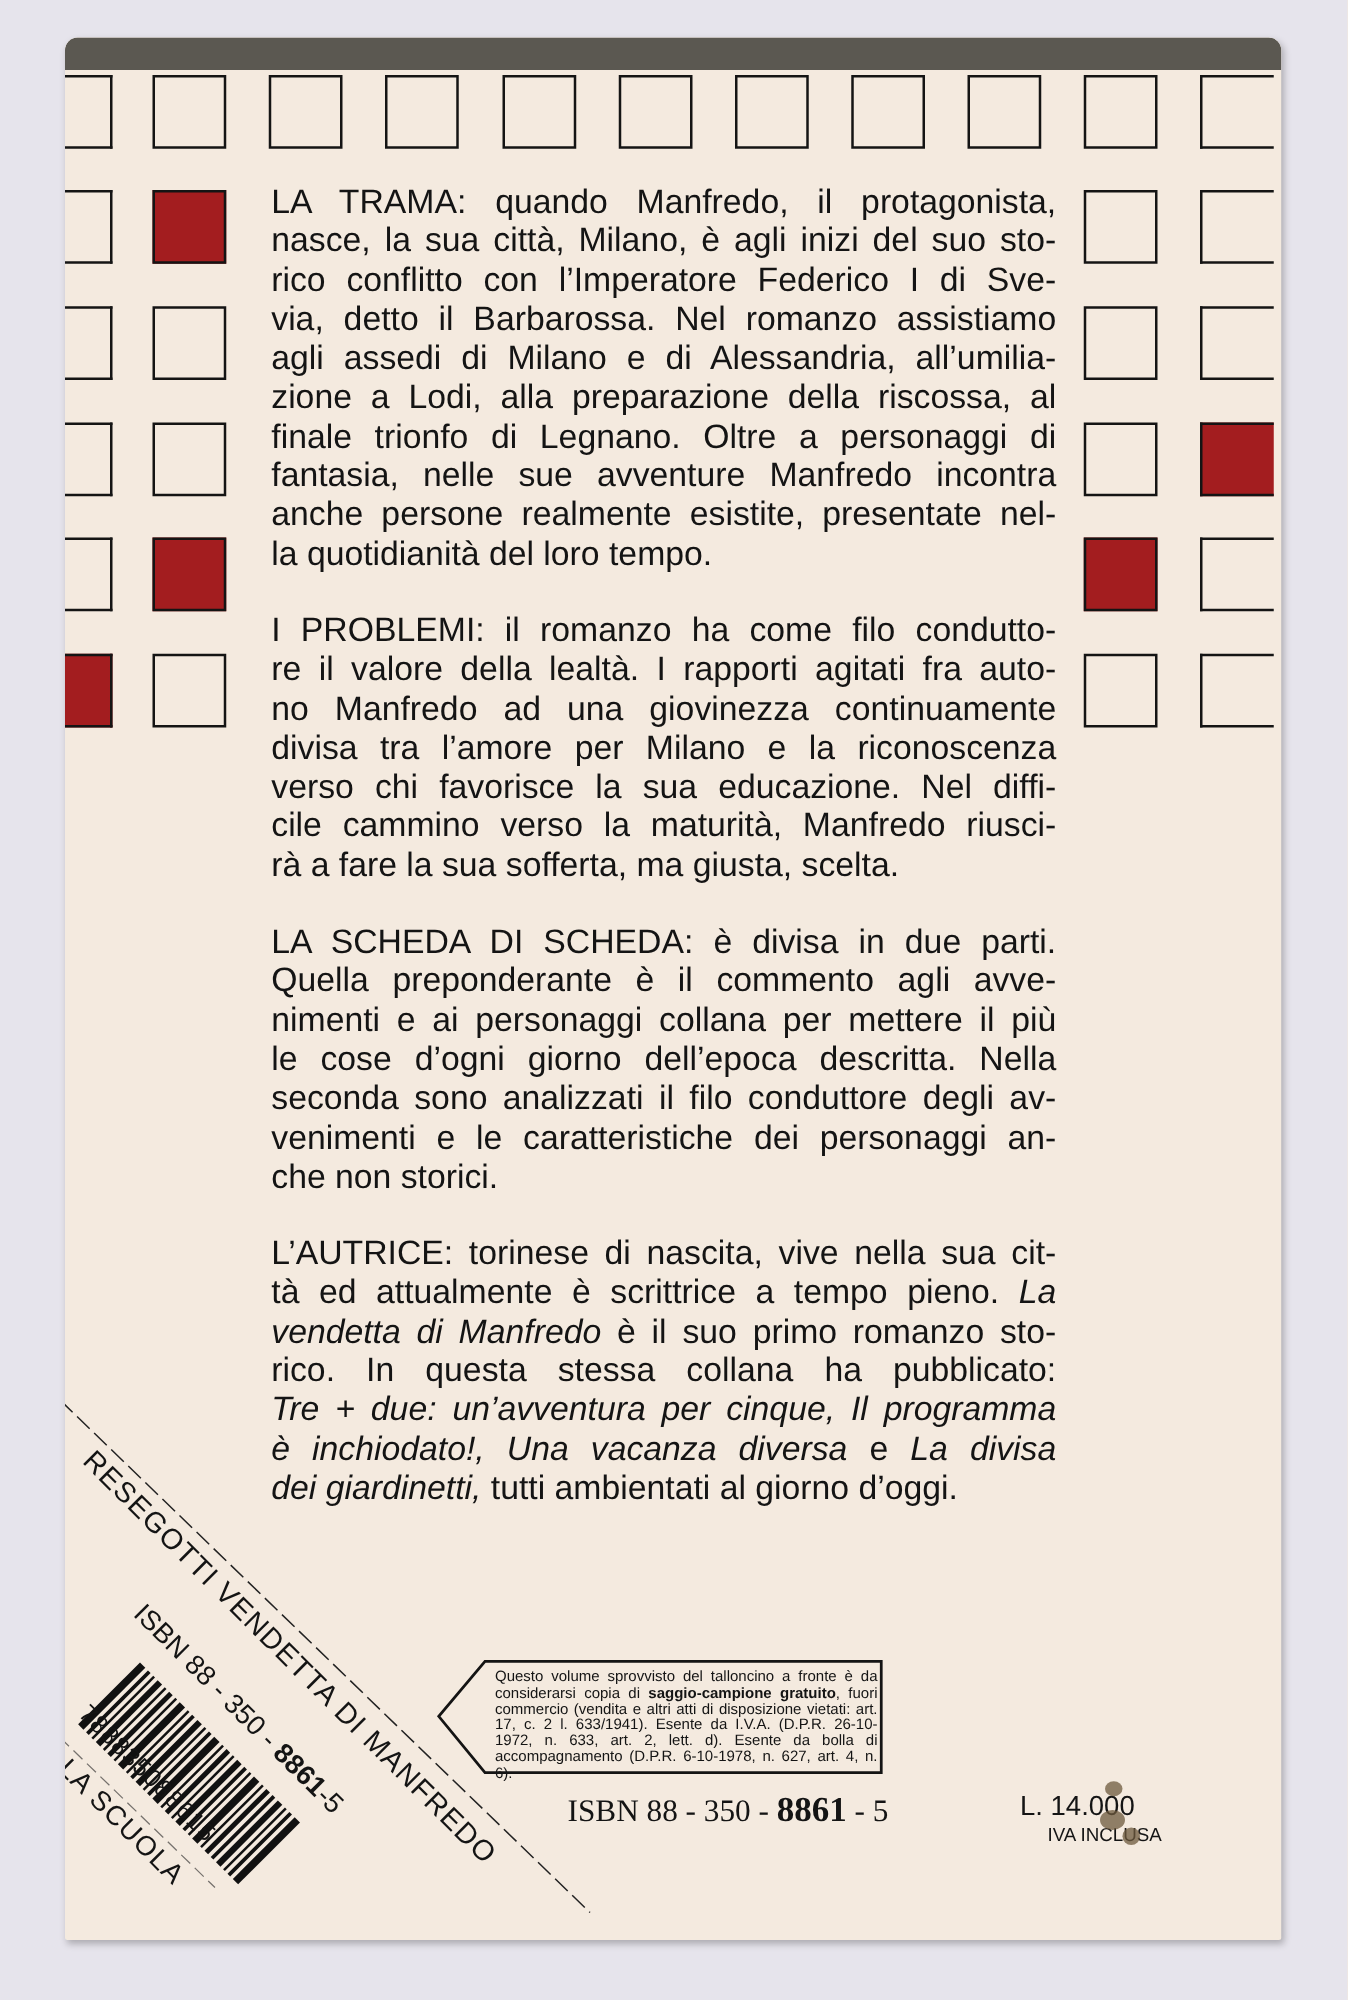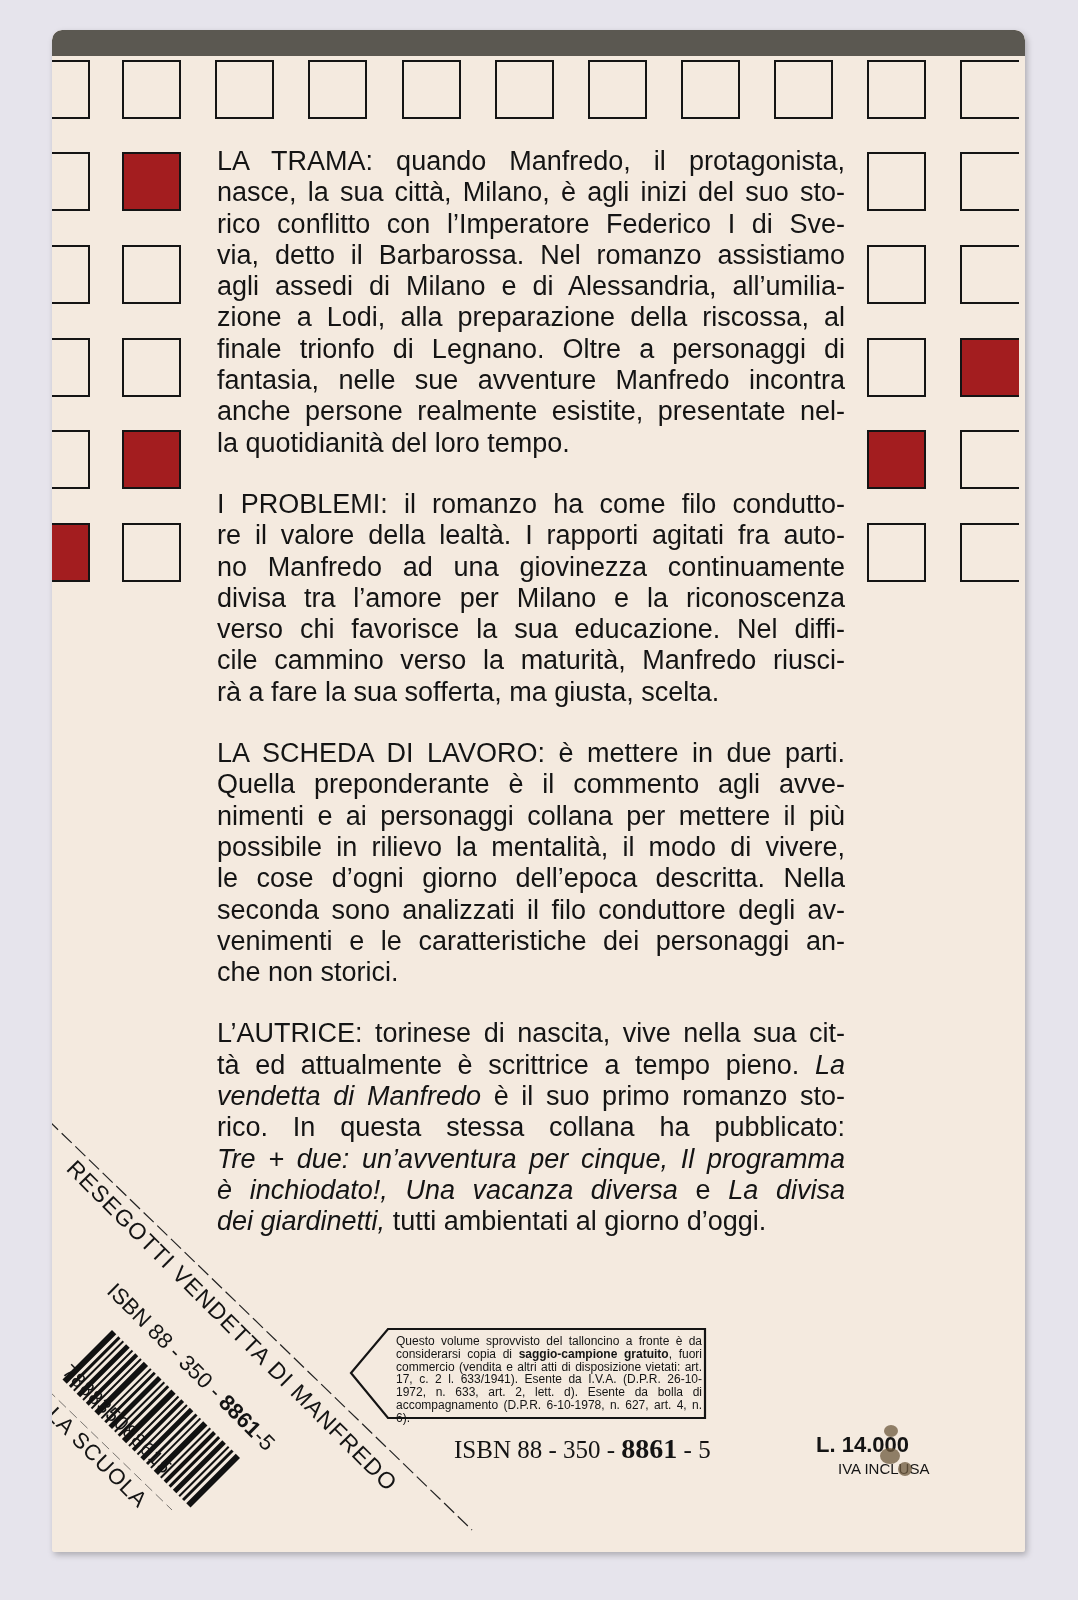--- a/index.html
+++ b/index.html
@@ -44,21 +44,21 @@
     font-size:12px; line-height:12.8px; color:#141414; text-align:justify;
   }
   .notice-text b { font-weight:bold; }
   .isbn-line {
     position:absolute; left:402px; top:1403px;
     font-family:"Liberation Serif", serif; font-size:25px; color:#141414; white-space:nowrap;
   }
   .isbn-line .bold { font-weight:bold; font-size:28px; }
   .price {
     position:absolute; left:764px; top:1402px;
-    font-size:22px; font-weight:bold; color:#141414; white-space:nowrap;
+    font-size:22px; font-weight:normal; color:#141414; white-space:nowrap;
   }
   .vat {
     position:absolute; left:764px; top:1430px;
     font-size:15px; color:#141414; white-space:nowrap;margin-left:22px;
   }
   .stain { position:absolute; border-radius:50%; background:#6d5a3d; opacity:0.75; }
   .diag { position:absolute; left:0; top:0; pointer-events:none; }
   .diag-text {
     position:absolute; transform-origin:0 0; white-space:nowrap; color:#141414;
   }
@@ -125,24 +125,23 @@
     <div class="para" id="p-problemi">
         <span class="line">I PROBLEMI: il romanzo ha come filo condutto-</span>
         <span class="line">re il valore della lealtà. I rapporti agitati fra auto-</span>
         <span class="line">no Manfredo ad una giovinezza continuamente</span>
         <span class="line">divisa tra l’amore per Milano e la riconoscenza</span>
         <span class="line">verso chi favorisce la sua educazione. Nel diffi-</span>
         <span class="line">cile cammino verso la maturità, Manfredo riusci-</span>
         <span class="line last">rà a fare la sua sofferta, ma giusta, scelta.</span>
       </div>
     <div class="para" id="p-scheda">
-        <span class="line">LA SCHEDA DI LAVORO: è mettere in due parti.</span>
+        <span class="line">LA SCHEDA DI SCHEDA: è divisa in due parti.</span>
         <span class="line">Quella preponderante è il commento agli avve-</span>
         <span class="line">nimenti e ai personaggi collana per mettere il più</span>
-        <span class="line">possibile in rilievo la mentalità, il modo di vivere,</span>
         <span class="line">le cose d’ogni giorno dell’epoca descritta. Nella</span>
         <span class="line">seconda sono analizzati il filo conduttore degli av-</span>
         <span class="line">venimenti e le caratteristiche dei personaggi an-</span>
         <span class="line last">che non storici.</span>
       </div>
     <div class="para">
       <span class="line">L’AUTRICE: torinese di nascita, vive nella sua cit-</span>
       <span class="line"><span>tà ed attualmente è scrittrice a tempo pieno.</span> <span class="it">La</span></span>
       <span class="line"><span class="it">vendetta di Manfredo</span> <span>è il suo primo romanzo sto-</span></span>
       <span class="line">rico. In questa stessa collana ha pubblicato:</span>

